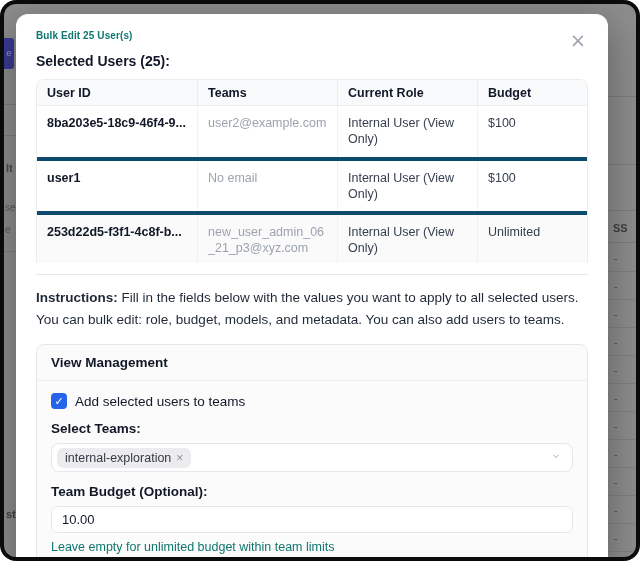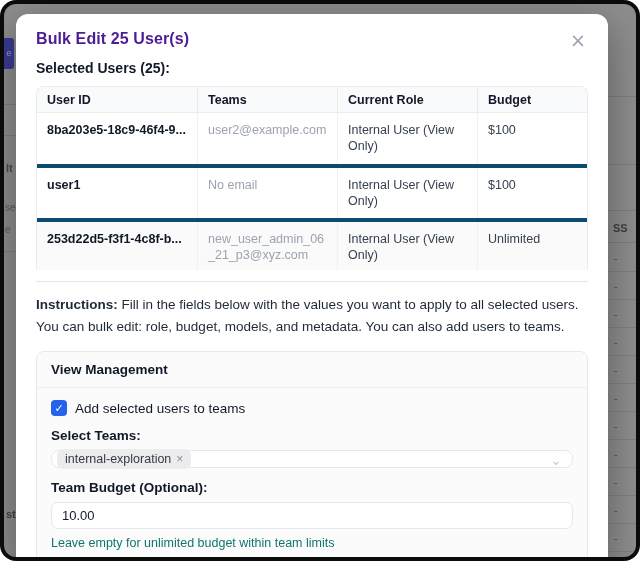--- a/index.html
+++ b/index.html
@@ -37,21 +37,21 @@
     border-bottom:1px solid rgba(0,0,0,0.08);
     color:#4f4f4f; font-size:11px; line-height:28px; padding-left:6px;
   }
   
   .modal {
     position:absolute; left:12px; top:10px; width:592px; bottom:-14px;
     background:#ffffff; border-radius:12px;
     box-shadow:0 12px 40px rgba(0,0,0,0.35);
     padding:16px 20px;
   }
-  .modal-title { font-size:16px; font-weight:700; color:#4c1d95; letter-spacing:.1px; }
+  .modal-title { font-size:10px; font-weight:700; color:#0f766e; letter-spacing:.1px; }
   .close-btn {
     position:absolute; top:14px; right:18px; width:24px; height:24px;
     font-size:19px; line-height:24px; text-align:center; color:#9ca3af;
     cursor:pointer; font-weight:400; background:none; border:none;
     font-family:"DejaVu Sans",sans-serif;
   }
   .selected-label { margin-top:12px; font-size:14px; font-weight:700; color:#111827; }
   
   .tablewrap {
     margin-top:10px; height:184px; overflow:hidden;
@@ -88,21 +88,21 @@
   .teambox-body { padding:10px 14px 14px; }
   .check-row { display:flex; align-items:center; gap:8px; margin-top:2px; cursor:pointer; }
   .checkbox {
     width:16px; height:16px; border-radius:4px; background:#2563eb;
     color:#fff; font-size:11px; line-height:16px; text-align:center; font-weight:700;
     flex:0 0 auto;
   }
   .check-label { font-size:13.5px; font-weight:500; color:#111827; }
   .field-label { margin-top:12px; font-size:13.5px; font-weight:700; color:#111827; }
   .team-select {
-    margin-top:7px; height:18px; background:#fff;
+    margin-top:7px; height:29px; background:#fff;
     border:1px solid #e5e7eb; border-radius:8px;
     display:flex; align-items:center; padding:0 10px 0 5px; cursor:pointer;
     position:relative;
   }
   .team-tag {
     display:inline-flex; align-items:center; gap:5px;
     background:#ececee; border-radius:6px; padding:3px 8px;
     font-size:12.5px; color:#333a45;
   }
   .tag-x { color:#8a8f98; font-size:12px; cursor:pointer; }

